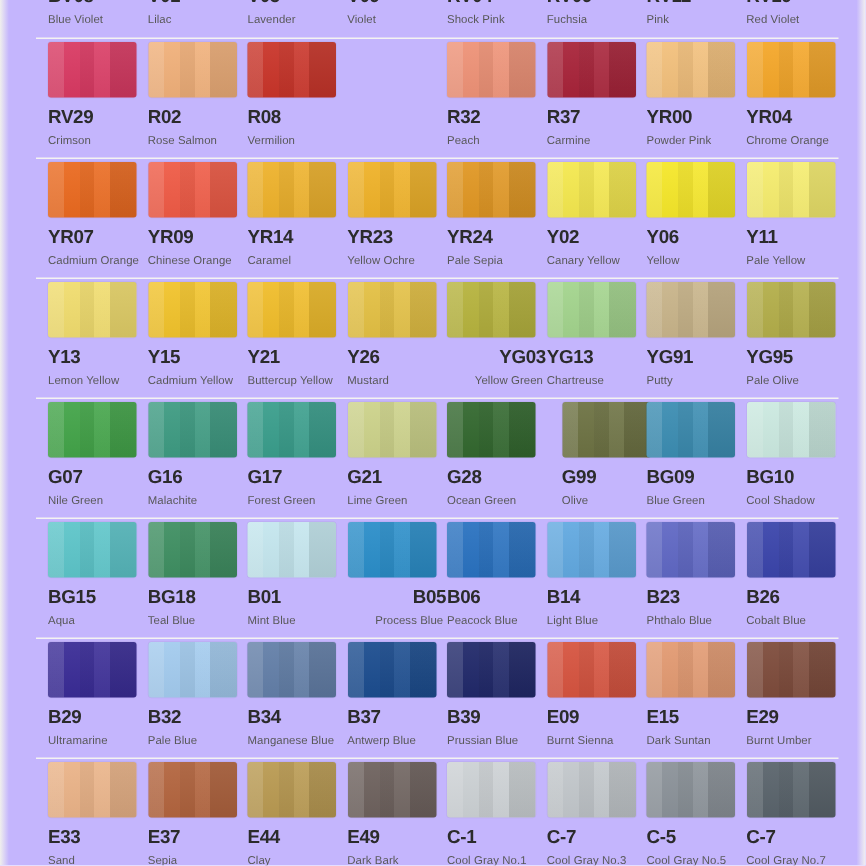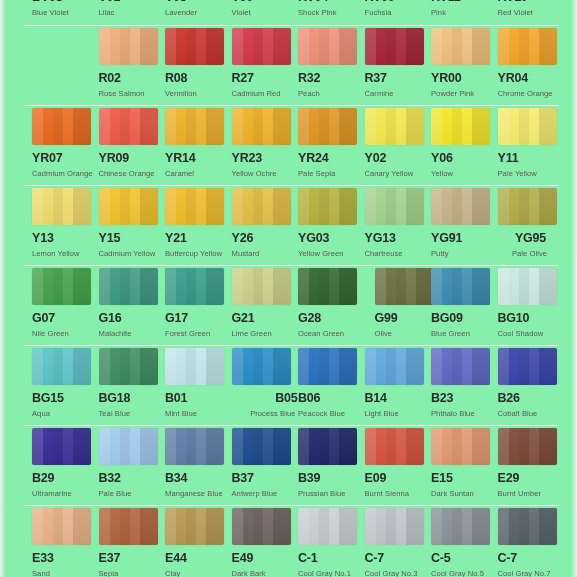--- a/index.html
+++ b/index.html
@@ -13,21 +13,21 @@
     height: 577px;
     overflow: hidden;
     font-family: "Liberation Sans", "DejaVu Sans", sans-serif;
     -webkit-font-smoothing: antialiased;
   }
 
   #chart-page {
     position: relative;
     width: 577px;
     height: 577px;
-    background: #86efac;
+    background: #c4b5fd;
     overflow: hidden;
   }
 
   
   #page-edge-left {
     position: absolute;
     top: 0; left: 0;
     width: 6px; height: 577px;
     background: linear-gradient(to right, #f0efed, rgba(255,255,255,0));
     pointer-events: none;
@@ -169,44 +169,44 @@
           <div class="swatch-code">RV11</div>
           <div class="swatch-name">Pink</div>
         </div>
         <div class="swatch-cell" style="left: 497.5px;">
           <div class="swatch-code">RV19</div>
           <div class="swatch-name">Red Violet</div>
         </div>
         <div class="row-separator" style="bottom: 2px;"></div>
       </div>
       <div class="swatch-row">
+        <div class="swatch-cell" style="left: 32px;">
+          <div class="swatch-chip" title="Crimson" style="background: rgb(217, 58, 99);">
+            <div class="bands"></div>
+            <div class="sheen"></div>
+          </div>
+          <div class="swatch-code">RV29</div>
+          <div class="swatch-name">Crimson</div>
+        </div>
         <div class="swatch-cell" style="left: 98.5px;">
           <div class="swatch-chip" title="Rose Salmon" style="background: rgb(240, 176, 122);">
             <div class="bands"></div>
             <div class="sheen"></div>
           </div>
           <div class="swatch-code">R02</div>
           <div class="swatch-name">Rose Salmon</div>
         </div>
         <div class="swatch-cell" style="left: 165px;">
           <div class="swatch-chip" title="Vermilion" style="background: rgb(201, 53, 42);">
             <div class="bands"></div>
             <div class="sheen"></div>
           </div>
           <div class="swatch-code">R08</div>
           <div class="swatch-name">Vermilion</div>
         </div>
-        <div class="swatch-cell" style="left: 231.5px;">
-          <div class="swatch-chip" title="Cadmium Red" style="background: rgb(211, 57, 74);">
-            <div class="bands"></div>
-            <div class="sheen"></div>
-          </div>
-          <div class="swatch-code">R27</div>
-          <div class="swatch-name">Cadmium Red</div>
-        </div>
         <div class="swatch-cell" style="left: 298px;">
           <div class="swatch-chip" title="Peach" style="background: rgb(238, 146, 119);">
             <div class="bands"></div>
             <div class="sheen"></div>
           </div>
           <div class="swatch-code">R32</div>
           <div class="swatch-name">Peach</div>
         </div>
         <div class="swatch-cell" style="left: 364.5px;">
           <div class="swatch-chip" title="Carmine" style="background: rgb(168, 36, 58);">
@@ -327,21 +327,21 @@
           <div class="swatch-name">Buttercup Yellow</div>
         </div>
         <div class="swatch-cell" style="left: 231.5px;">
           <div class="swatch-chip" title="Mustard" style="background: rgb(227, 192, 68);">
             <div class="bands"></div>
             <div class="sheen"></div>
           </div>
           <div class="swatch-code">Y26</div>
           <div class="swatch-name">Mustard</div>
         </div>
-        <div class="swatch-cell" style="left: 298px;">
+        <div class="swatch-cell" style="left: 298px; text-align: right;">
           <div class="swatch-chip" title="Yellow Green" style="background: rgb(182, 179, 62);">
             <div class="bands"></div>
             <div class="sheen"></div>
           </div>
           <div class="swatch-code">YG03</div>
           <div class="swatch-name">Yellow Green</div>
         </div>
         <div class="swatch-cell" style="left: 364.5px;">
           <div class="swatch-chip" title="Chartreuse" style="background: rgb(163, 212, 141);">
             <div class="bands"></div>
@@ -351,21 +351,21 @@
           <div class="swatch-name">Chartreuse</div>
         </div>
         <div class="swatch-cell" style="left: 431px;">
           <div class="swatch-chip" title="Putty" style="background: rgb(200, 180, 138);">
             <div class="bands"></div>
             <div class="sheen"></div>
           </div>
           <div class="swatch-code">YG91</div>
           <div class="swatch-name">Putty</div>
         </div>
-        <div class="swatch-cell" style="left: 497.5px; text-align: center;">
+        <div class="swatch-cell" style="left: 497.5px;">
           <div class="swatch-chip" title="Pale Olive" style="background: rgb(179, 174, 74);">
             <div class="bands"></div>
             <div class="sheen"></div>
           </div>
           <div class="swatch-code">YG95</div>
           <div class="swatch-name">Pale Olive</div>
         </div>
         <div class="row-separator" style="bottom: 2px;"></div>
       </div>
       <div class="swatch-row">

